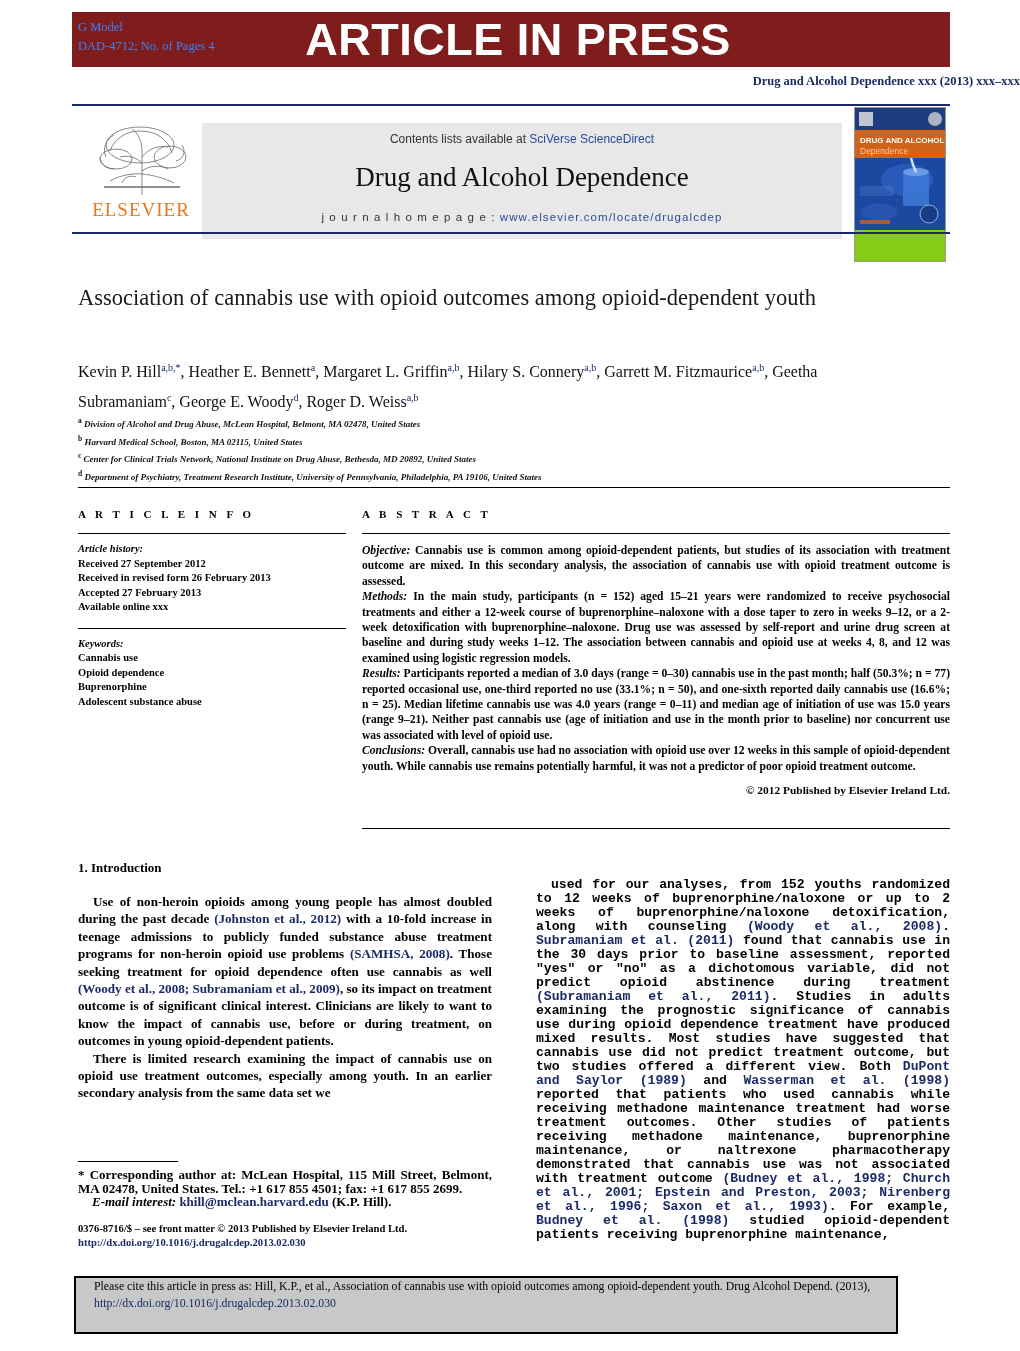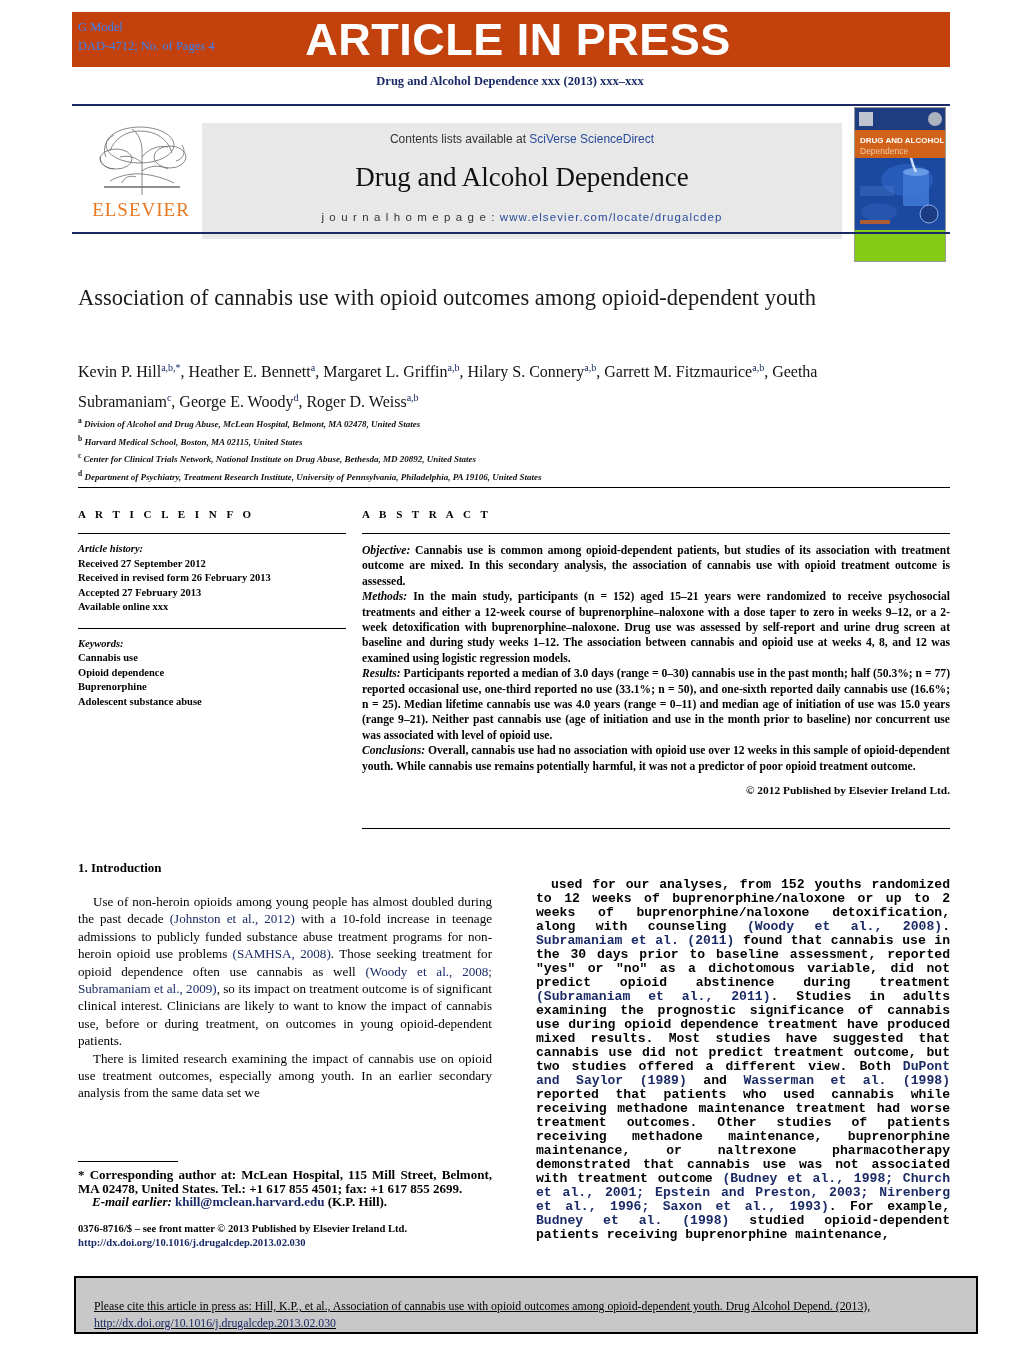--- a/index.html
+++ b/index.html
@@ -12,40 +12,40 @@
     font-family: "Liberation Serif", serif;
     color: #000;
     position: relative;
     overflow: hidden;
   }
 
   
   .banner {
     position: absolute; left: 72px; top: 12px;
     width: 878px; height: 55px;
-    background: #c2410c;
+    background: #7f1d1d;
   }
   .banner-gmodel {
     position: absolute; left: 78px; top: 18px;
     font-family: "Liberation Serif", serif;
     font-size: 12.5px; color: #3b82f6; line-height: 19px;
   }
   .banner-press {
     position: absolute; left: 0; top: 0;
     width: 878px; height: 55px;
     display: flex; align-items: center; justify-content: center;
     font-family: "Liberation Sans", sans-serif;
     font-size: 45px; font-weight: bold; letter-spacing: 0.5px;
     color: #ffffff;
     padding-left: 14px;
   }
 
   .journal-ref {
     position: absolute; left: 0; top: 74px; width: 1020px;
-    text-align: center;
+    text-align: right;
     font-family: "Liberation Serif", serif;
     font-size: 12.5px; font-weight: bold; color: #1a2a66;
   }
 
   
   .rule-top {
     position: absolute; left: 72px; top: 104px; width: 878px;
     border-top: 2.5px solid #1a2a66;
   }
   .masthead {
@@ -161,21 +161,21 @@
   .sec-head {
     position: absolute; left: 78px; top: 860px;
     font-family: "Liberation Serif", serif;
     font-size: 13px; font-weight: bold;
   }
   .col-left {
     position: absolute; left: 78px; top: 893px;
     width: 414px;
     font-family: "Liberation Serif", serif;
     font-size: 13.1px; line-height: 17.4px;
-    text-align: justify; font-weight: normal; color: #000;
+    text-align: justify; font-weight: bold; color: #000;
   }
   .col-right {
     position: absolute; left: 536px; top: 878px;
     width: 414px;
     font-family: Liberation Mono, monospace;
     font-size: 13.1px; line-height: 14px;
     text-align: justify; font-weight: bold; color: #000;
   }
   .col-left p, .col-right p { margin: 0; text-indent: 15px; }
   .col-left p.first, .col-right p.first { text-indent: 15px; }
@@ -197,24 +197,24 @@
   .footnote a, .issn a { color: #1a2a66; text-decoration: none; }
   .issn {
     position: absolute; left: 78px; top: 1222px; width: 460px;
     font-family: "Liberation Serif", serif;
     font-size: 10.6px; font-weight: bold; line-height: 14px;
   }
 
   
   .cite-box {
     position: absolute; left: 74px; top: 1276px;
-    width: 904px; height: 58px;
+    width: 824px; height: 58px;
     background: #c8c8c8;
     border: 2px solid #000;
-    display: flex; align-items: flex-end; text-decoration: underline;
+    display: flex; align-items: flex-start;
   }
   .cite-text {
     font-family: "Liberation Serif", serif;
     font-size: 11.8px; line-height: 17px;
     padding: 0 18px; color: #000;
   }
   .cite-text a { color: #1a2a66; text-decoration: none; }
 </style>
 </head>
 <body>
@@ -338,21 +338,21 @@
   <p>There is limited research examining the impact of cannabis use on opioid use treatment outcomes, especially among youth. In an earlier secondary analysis from the same data set we</p>
 </div>
 <div class="col-right">
   <p>used for our analyses, from 152 youths randomized to 12 weeks of buprenorphine/naloxone or up to 2 weeks of buprenorphine/naloxone detoxification, along with counseling <span class="ref">(Woody et al., 2008)</span>. <span class="ref">Subramaniam et al. (2011)</span> found that cannabis use in the 30 days prior to baseline assessment, reported "yes" or "no" as a dichotomous variable, did not predict opioid abstinence during treatment <span class="ref">(Subramaniam et al., 2011)</span>. Studies in adults examining the prognostic significance of cannabis use during opioid dependence treatment have produced mixed results. Most studies have suggested that cannabis use did not predict treatment outcome, but two studies offered a different view. Both <span class="ref">DuPont and Saylor (1989)</span> and <span class="ref">Wasserman et al. (1998)</span> reported that patients who used cannabis while receiving methadone maintenance treatment had worse treatment outcomes. Other studies of patients receiving methadone maintenance, buprenorphine maintenance, or naltrexone pharmacotherapy demonstrated that cannabis use was not associated with treatment outcome <span class="ref">(Budney et al., 1998; Church et al., 2001; Epstein and Preston, 2003; Nirenberg et al., 1996; Saxon et al., 1993)</span>. For example, <span class="ref">Budney et al. (1998)</span> studied opioid-dependent patients receiving buprenorphine maintenance,</p>
 </div>
 
 <div class="foot-rule"></div>
 <div class="footnote">
   <div>* Corresponding author at: McLean Hospital, 115 Mill Street, Belmont, MA 02478, United States. Tel.: +1 617 855 4501; fax: +1 617 855 2699.</div>
   <div class="email-line">
-    <span class="it">E-mail earlier:</span>
+    <span class="it">E-mail interest:</span>
     <a href="#">khill@mclean.harvard.edu</a>
     <span>(K.P. Hill).</span>
   </div>
 </div>
 <div class="issn">
   <div>0376-8716/$ – see front matter © 2013 Published by Elsevier Ireland Ltd.</div>
   <a href="#">http://dx.doi.org/10.1016/j.drugalcdep.2013.02.030</a>
 </div>
 
 <div class="cite-box">

